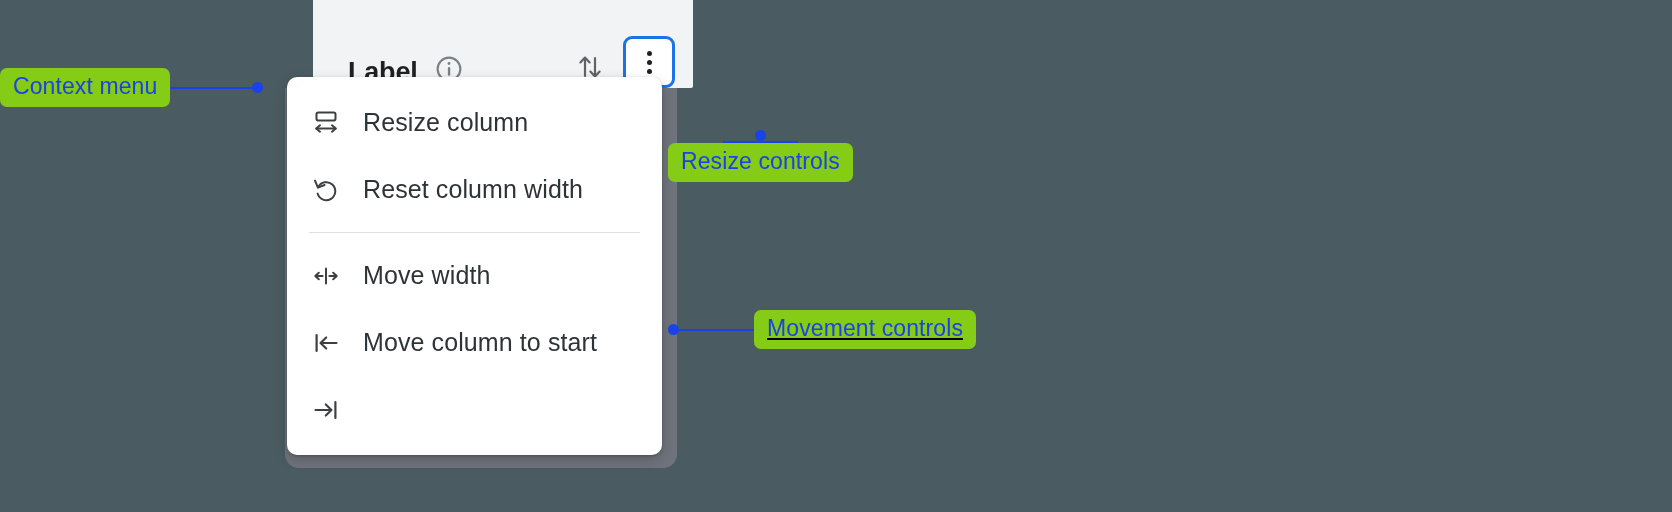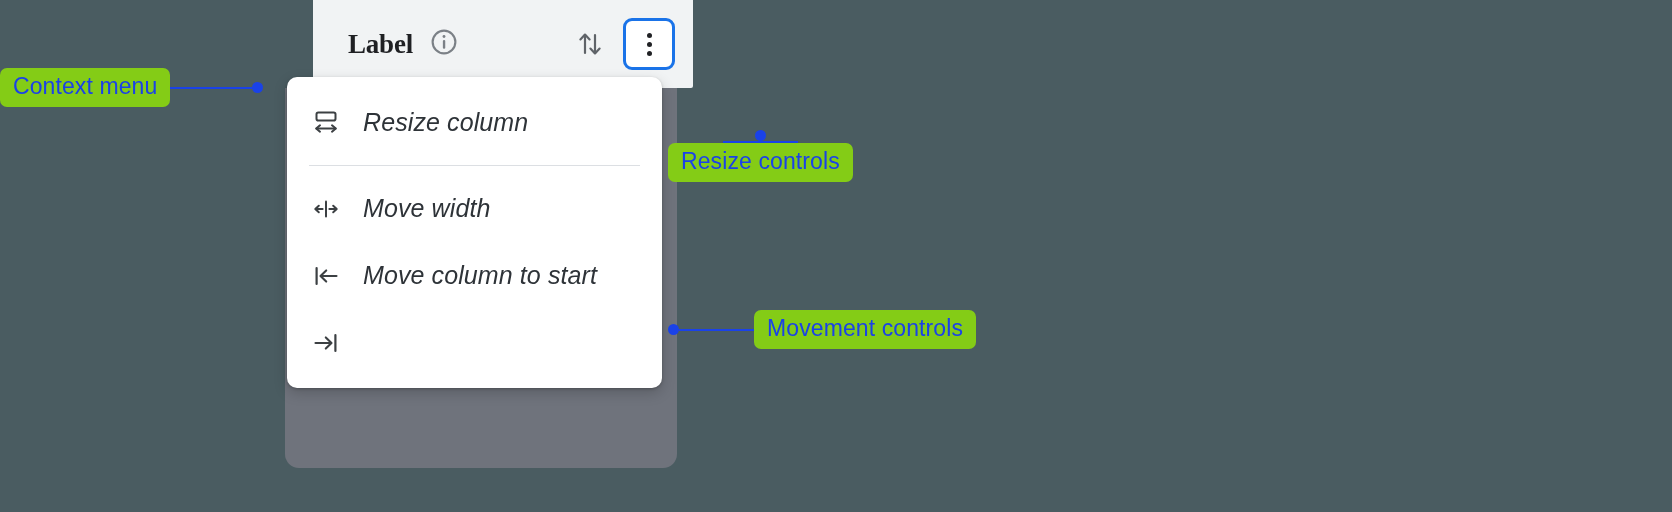--- a/index.html
+++ b/index.html
@@ -23,23 +23,22 @@
     width: 380px;
     height: 88px;
     background: #f1f3f4;
     border-radius: 0 0 2px 2px;
     box-sizing: border-box;
   }
   #column-header-inner {
     position: absolute;
     left: 0; top: 0; right: 0; bottom: 0;
     display: flex;
-    align-items: center;
+    align-items: flex-end;
     padding: 0 18px 0 35px;
-    font-family: Liberation Serif, serif;
   }
   #column-header-title {
     font-size: 27px;
     font-weight: bold;
     color: #1f2023;
     letter-spacing: -0.2px;
     white-space: nowrap;
   }
   #info-icon {
     margin-left: 16px;
@@ -106,21 +105,20 @@
     padding: 12px 0 12px 0;
     box-sizing: border-box;
   }
   .menu-item {
     display: flex;
     align-items: center;
     height: 67px;
     padding: 0 20px 0 22px;
     box-sizing: border-box;
     cursor: default;
-    font-style: italic;
   }
   .menu-item .mi-icon {
     width: 34px;
     height: 34px;
     flex: 0 0 34px;
     display: flex;
     align-items: center;
     justify-content: center;
     margin-right: 20px;
   }
@@ -162,21 +160,21 @@
     background: #1a42e8;
     flex: 0 0 auto;
   }
 
   #anno-context-menu { left: 0px; top: 68px; }
   #anno-context-menu .anno-line { width: 82px; }
 
   #anno-resize-controls { left: 668px; top: 130px; flex-direction: column; }
   #anno-resize-controls .anno-line { width: 75px; }
 
-  #anno-movement-controls { left: 668px; top: 310px; }
+  #anno-movement-controls { left: 668px; top: 310px; text-decoration: underline; }
   #anno-movement-controls .anno-line { width: 75px; }
 </style>
 </head>
 <body>
 
 <div id="table-body-stub"></div>
 
 <div id="column-header-panel">
   <div id="column-header-inner">
     <span id="column-header-title">Label</span>
@@ -219,20 +217,29 @@
       <svg width="30" height="30" viewBox="0 0 30 30" fill="none">
         <rect x="5.5" y="4.5" width="19" height="8" rx="1.8" stroke="#3c4043" stroke-width="2"></rect>
         <path d="M5.5 20.5 H24.5" stroke="#3c4043" stroke-width="2" stroke-linecap="round"></path>
         <path d="M9 17.3 L5.2 20.5 L9 23.7" stroke="#3c4043" stroke-width="2" stroke-linecap="round" stroke-linejoin="round" fill="none"></path>
         <path d="M21 17.3 L24.8 20.5 L21 23.7" stroke="#3c4043" stroke-width="2" stroke-linecap="round" stroke-linejoin="round" fill="none"></path>
       </svg>
     </span>
     <span class="mi-label">Resize column</span>
   </div>
 
+  <div class="menu-item">
+    <span class="mi-icon">
+      <svg width="30" height="30" viewBox="0 0 30 30" fill="none">
+        <path d="M7.2 12.2 A9 9 0 1 1 6.6 18.6" stroke="#3c4043" stroke-width="2" stroke-linecap="round" fill="none"></path>
+        <path d="M4.0 5.6 L6.9 12.6 L13.6 10.0" stroke="#3c4043" stroke-width="2" stroke-linecap="round" stroke-linejoin="round" fill="none"></path>
+      </svg>
+    </span>
+    <span class="mi-label">Reset column width</span>
+  </div>
 
   <div id="menu-divider"></div>
 
   <div class="menu-item">
     <span class="mi-icon">
       <svg width="30" height="30" viewBox="0 0 30 30" fill="none">
         <path d="M15 7.5 V22.5" stroke="#3c4043" stroke-width="2" stroke-linecap="round"></path>
         <path d="M11.6 15 H5.2" stroke="#3c4043" stroke-width="2" stroke-linecap="round"></path>
         <path d="M7.8 11.7 L4.3 15 L7.8 18.3" stroke="#3c4043" stroke-width="2" stroke-linecap="round" stroke-linejoin="round" fill="none"></path>
         <path d="M18.4 15 H24.8" stroke="#3c4043" stroke-width="2" stroke-linecap="round"></path>

